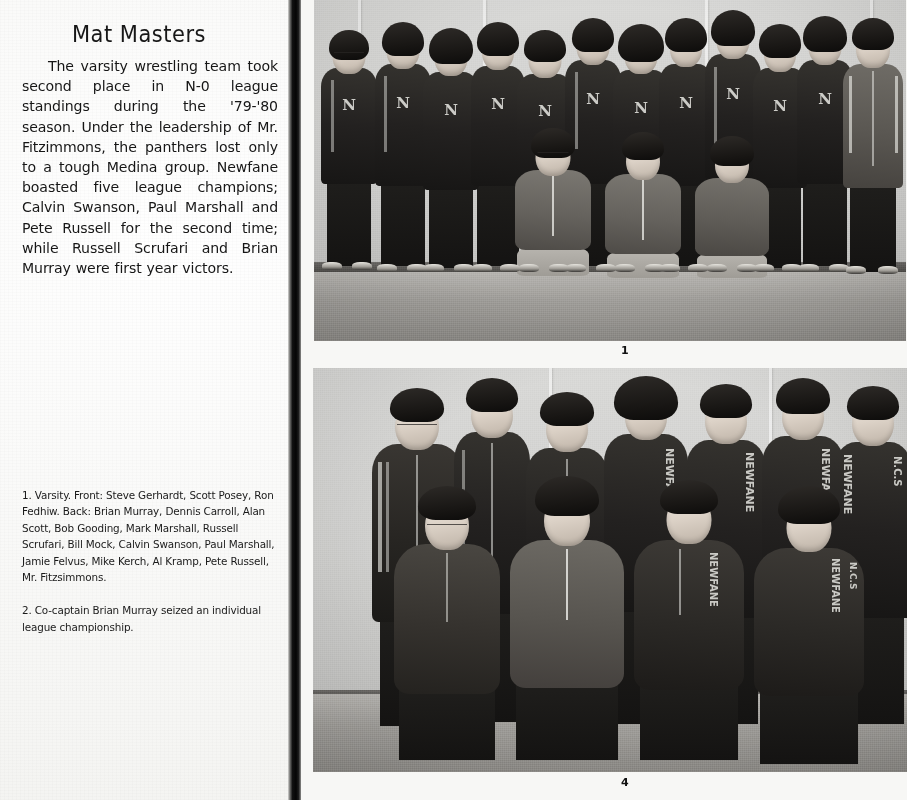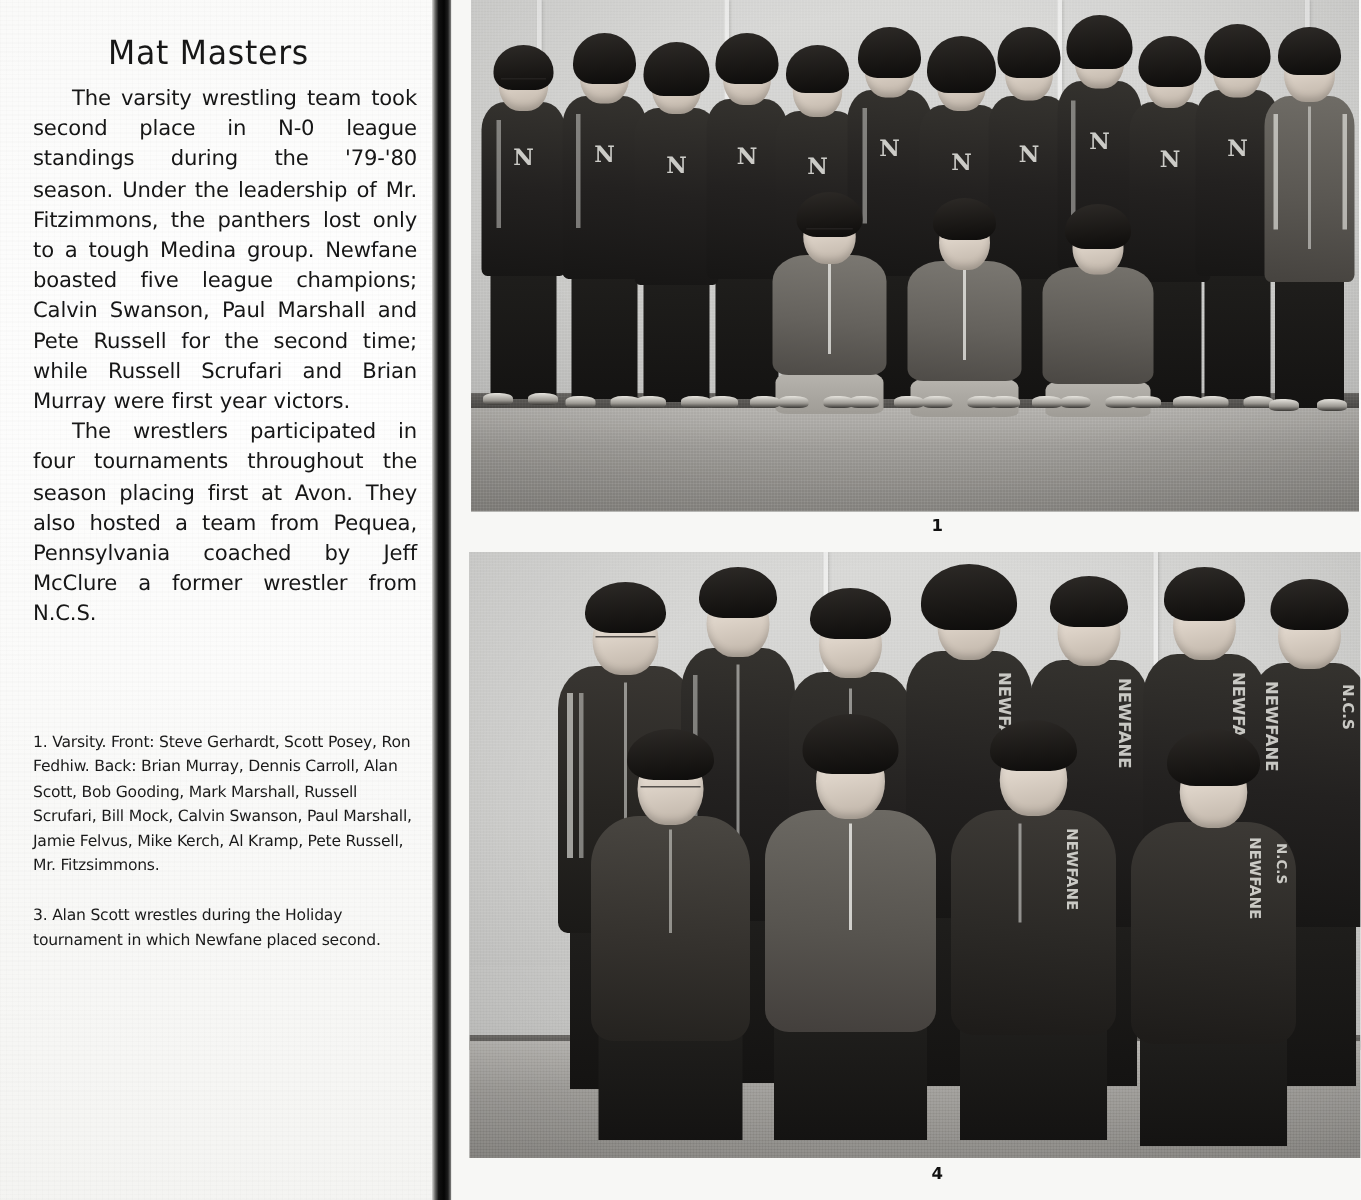--- a/index.html
+++ b/index.html
@@ -251,26 +251,25 @@
 
 <div class="page">
   <div class="paper-grain"></div>
 
   <div class="text-col">
 
     <div class="article-title">Mat Masters</div>
 
     <div class="body-copy">
       <p>The varsity wrestling team took second place in N-0 league standings during the '79-'80 season. Under the leadership of Mr. Fitzimmons, the panthers lost only to a tough Medina group. Newfane boasted five league champions; Calvin Swanson, Paul Marshall and Pete Russell for the second time; while Russell Scrufari and Brian Murray were first year victors.</p>
-      <p>The wrestlers participated in four tournaments throughout the season placing first at Avon. They also hosted a team from Pequea, Pennsylvania coached by Jeff McClure a former wrestler from N.C.S.</p>
     </div>
 
     <div class="captions">
       <p>1. Varsity. Front: Steve Gerhardt, Scott Posey, Ron Fedhiw. Back: Brian Murray, Dennis Carroll, Alan Scott, Bob Gooding, Mark Marshall, Russell Scrufari, Bill Mock, Calvin Swanson, Paul Marshall, Jamie Felvus, Mike Kerch, Al Kramp, Pete Russell, Mr. Fitzsimmons.</p>
-      <p>3. Alan Scott wrestles during the Holiday tournament in which Newfane placed second.</p>
+      <p>2. Co-captain Brian Murray seized an individual league championship.</p>
     </div>
   </div>
 
   <div class="gutter"></div>
   <div class="gutter-right-fade"></div>
 
   <div class="photo-col">
 
     <div class="figure top">
       <div class="scene">

